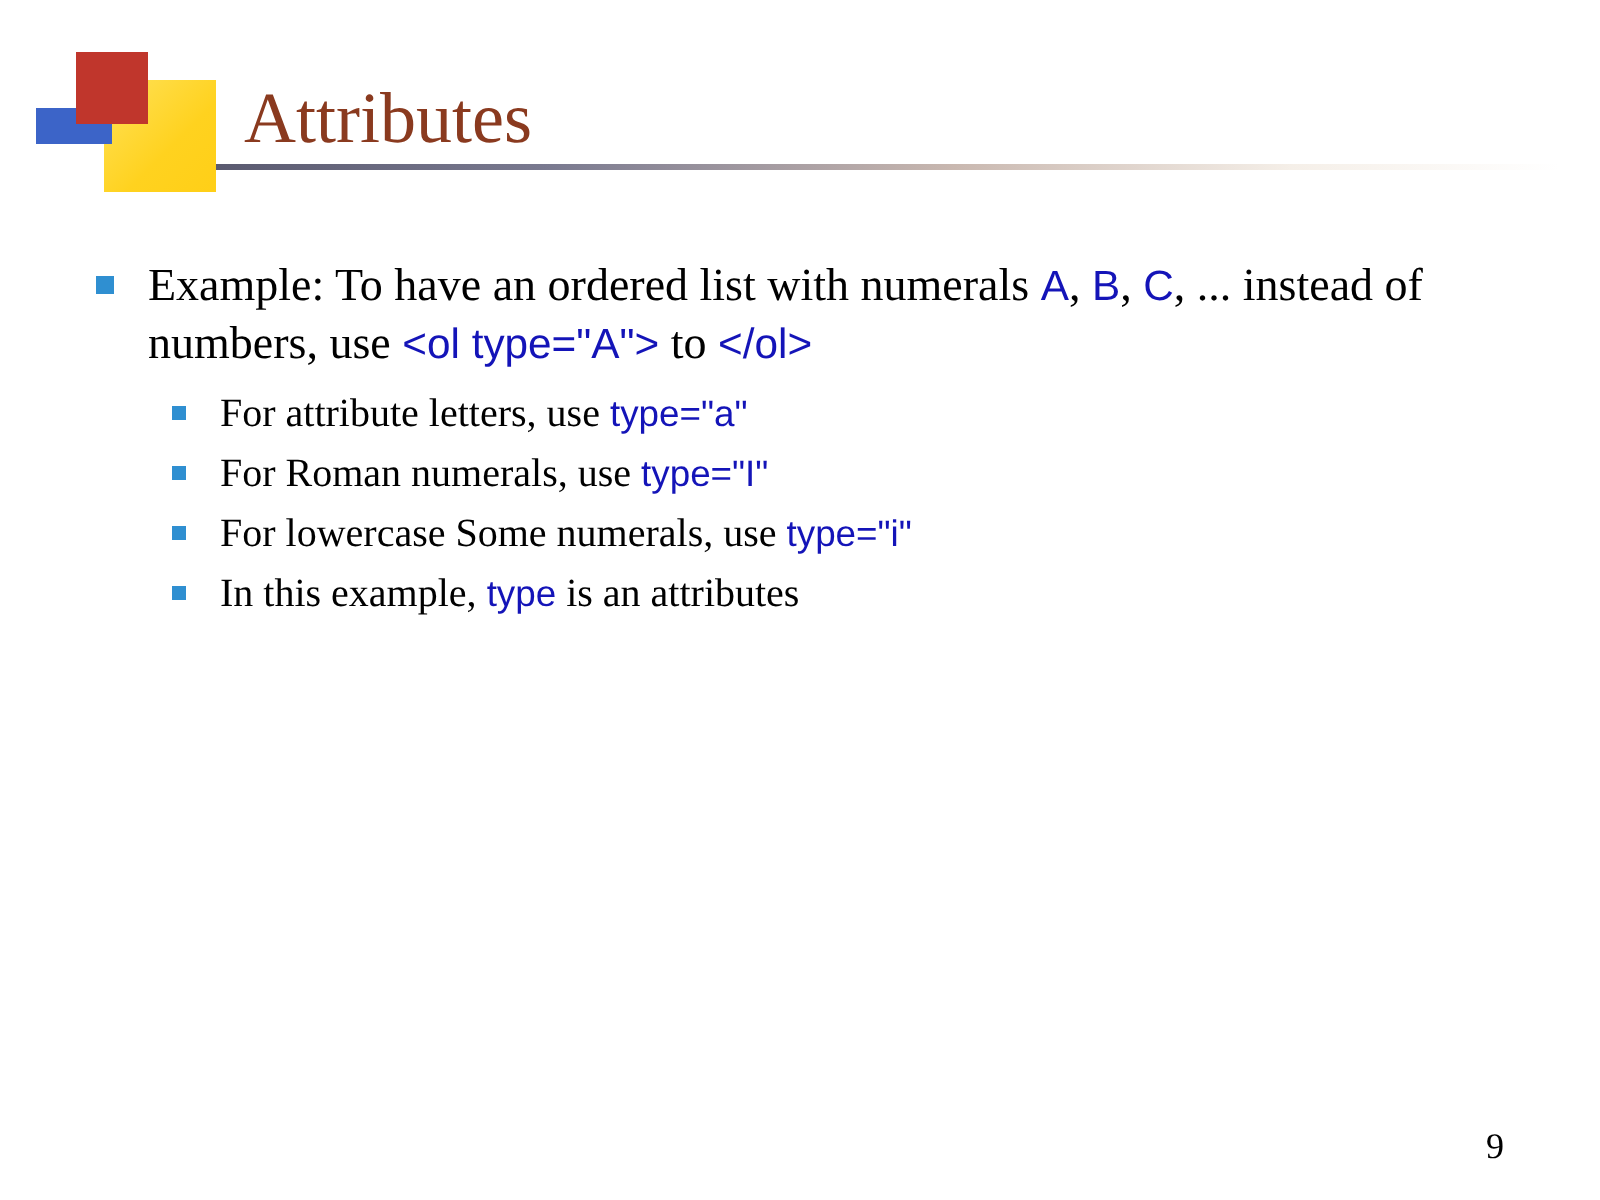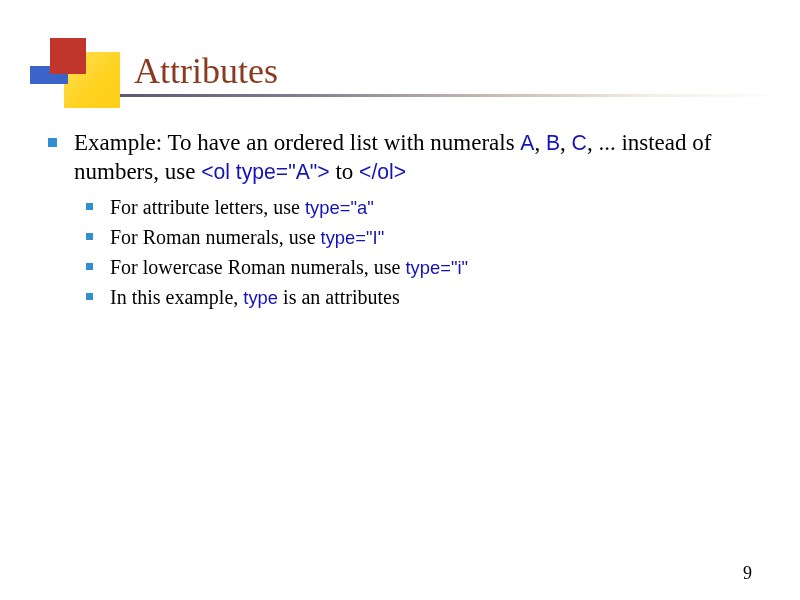--- a/index.html
+++ b/index.html
@@ -8,21 +8,21 @@
     height: 600px;
     background: #fff;
     font-family: "Times New Roman", Times, serif;
     position: relative;
     overflow: hidden;
   }
   .slide {
     width: 800px;
     height: 600px;
     position: relative;
-    padding: 16px;
+    padding: 4px;
   }
   .header-area {
     position: relative;
     height: 95px;
   }
   .deco-red {
     position: absolute;
     top: 22px;
     left: 34px;
     width: 36px;
@@ -144,21 +144,21 @@
 
     <div class="lvl2">
       <span>For attribute letters, use </span><span class="code">type="a"</span>
     </div>
 
     <div class="lvl2">
       <span>For Roman numerals, use </span><span class="code">type="I"</span>
     </div>
 
     <div class="lvl2">
-      <span>For lowercase Roman numerals, use </span><span class="code">type="i"</span>
+      <span>For lowercase Some numerals, use </span><span class="code">type="i"</span>
     </div>
 
     <div class="lvl2">
       <span>In this example, </span><span class="code">type</span><span> is an attributes</span>
     </div>
 
 
   </div>
 
   <div class="page-num">9</div>

